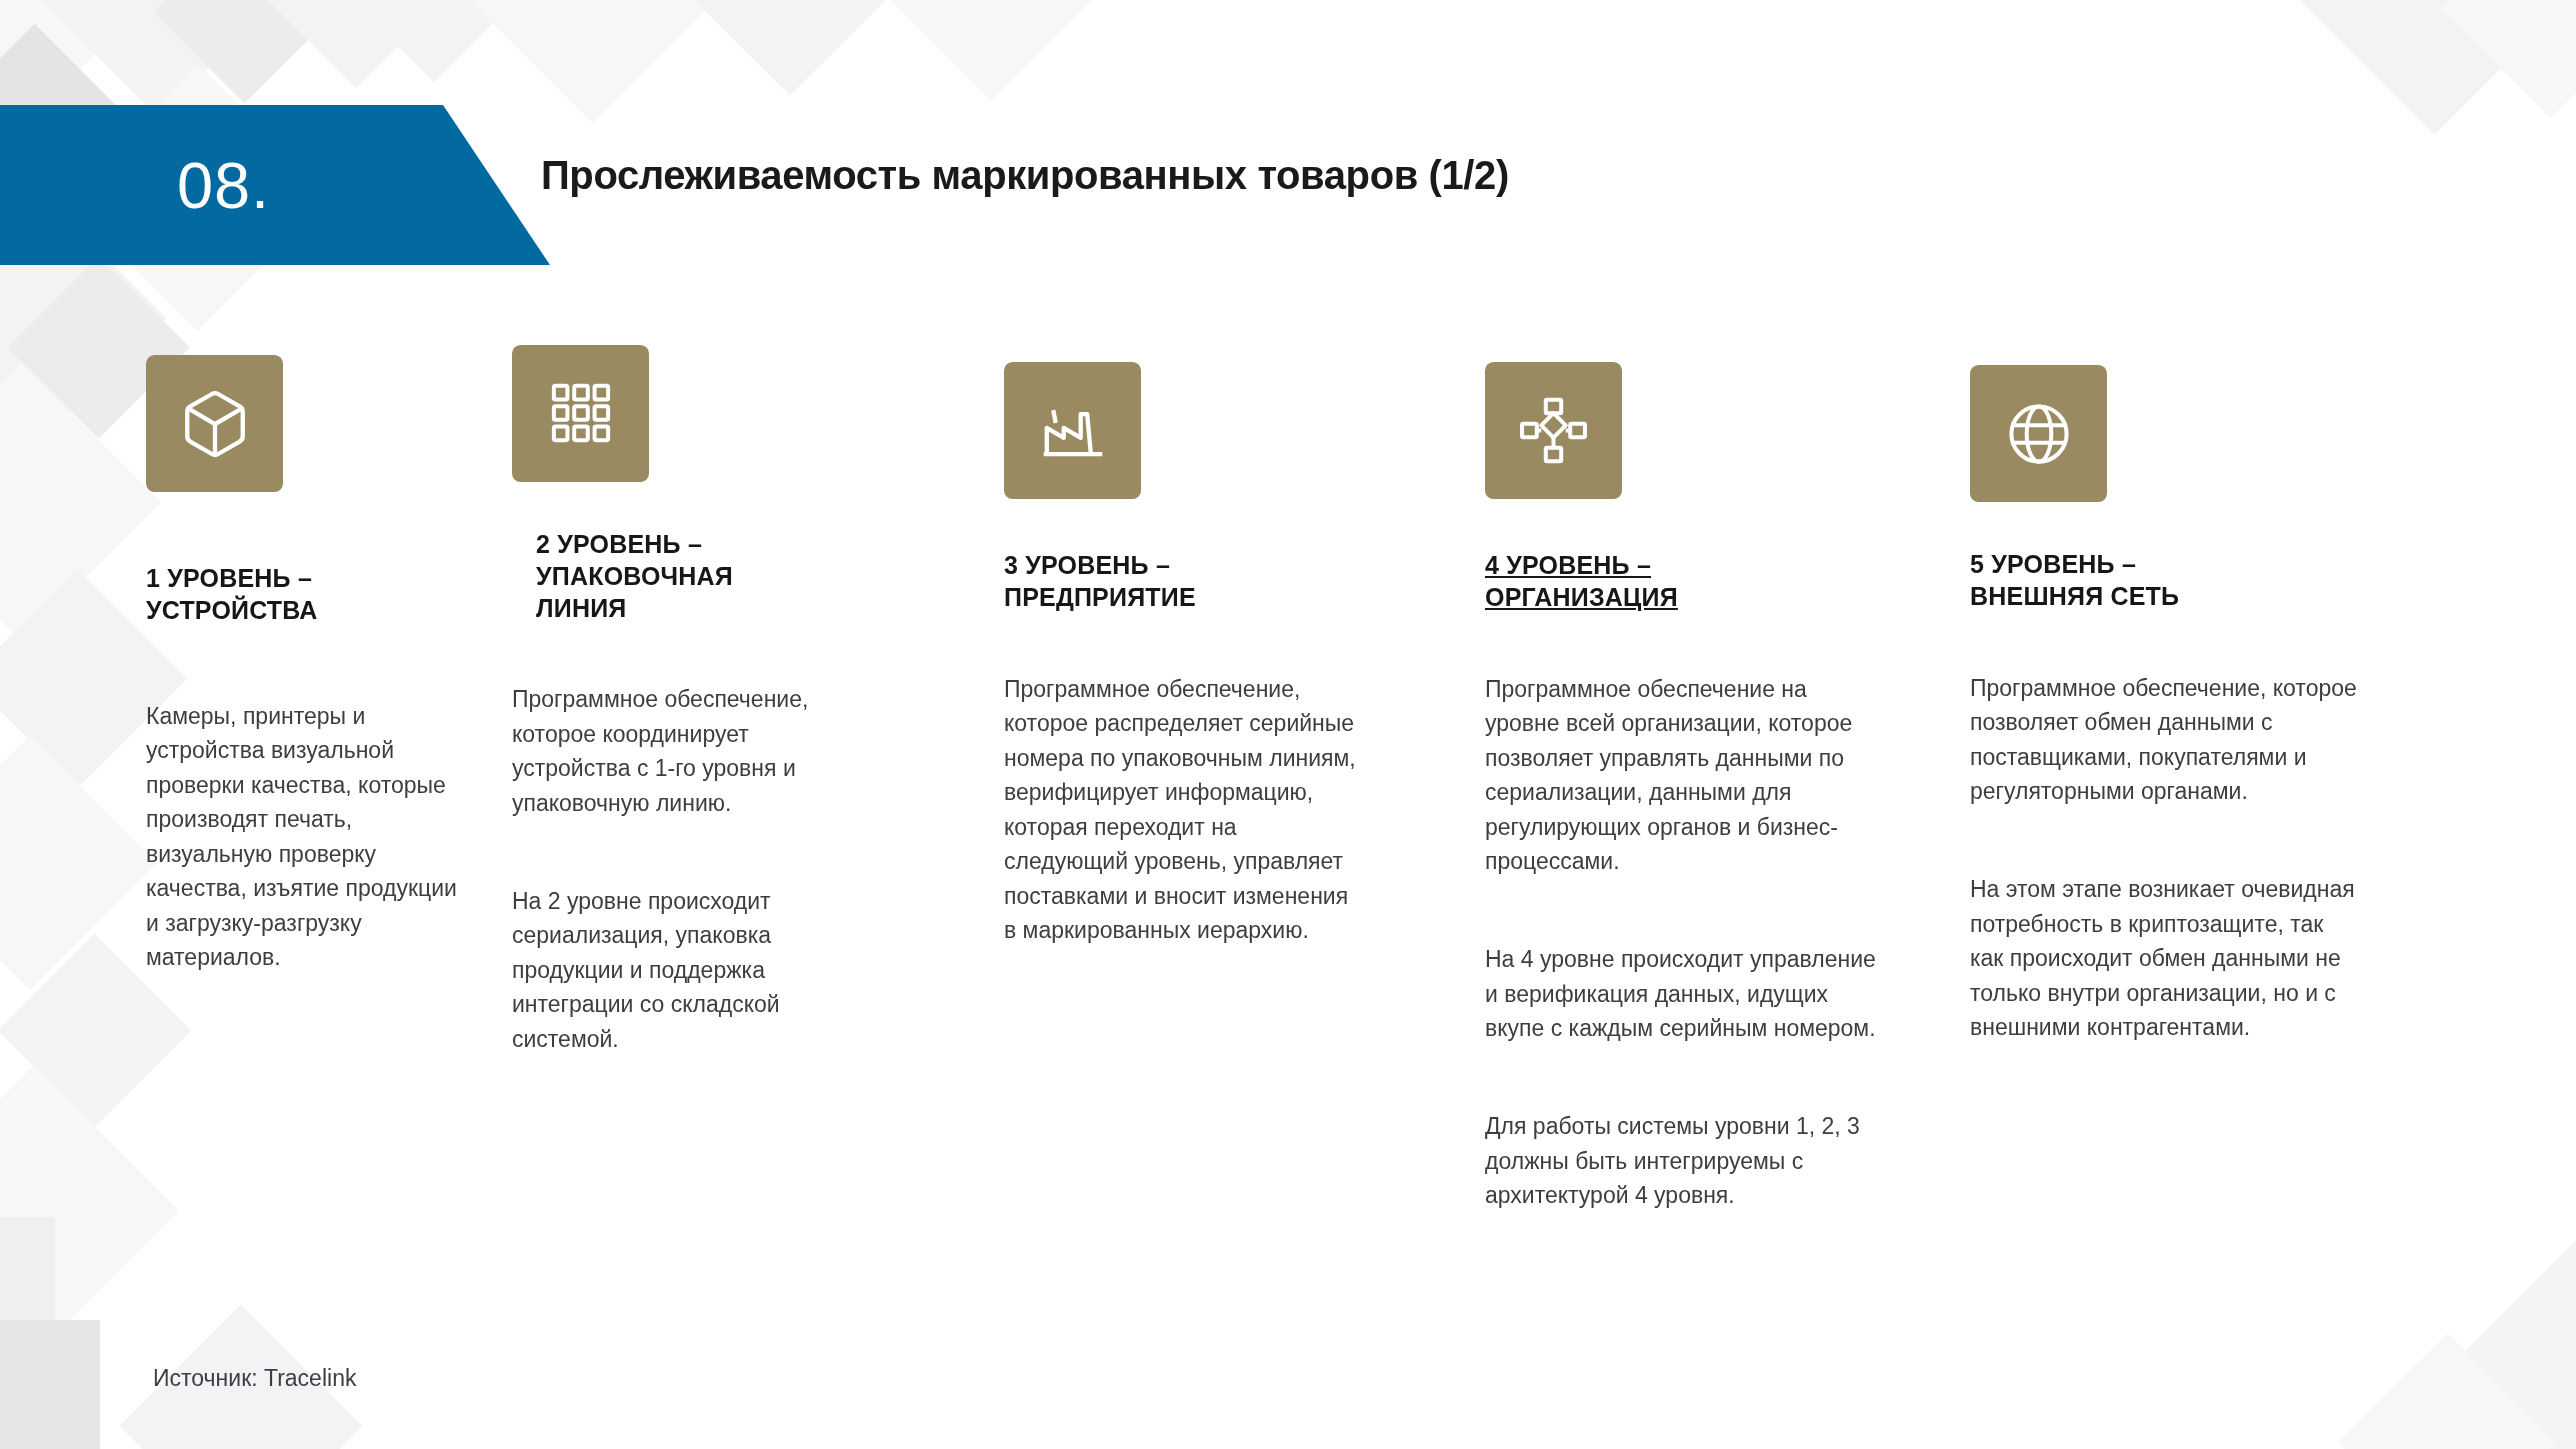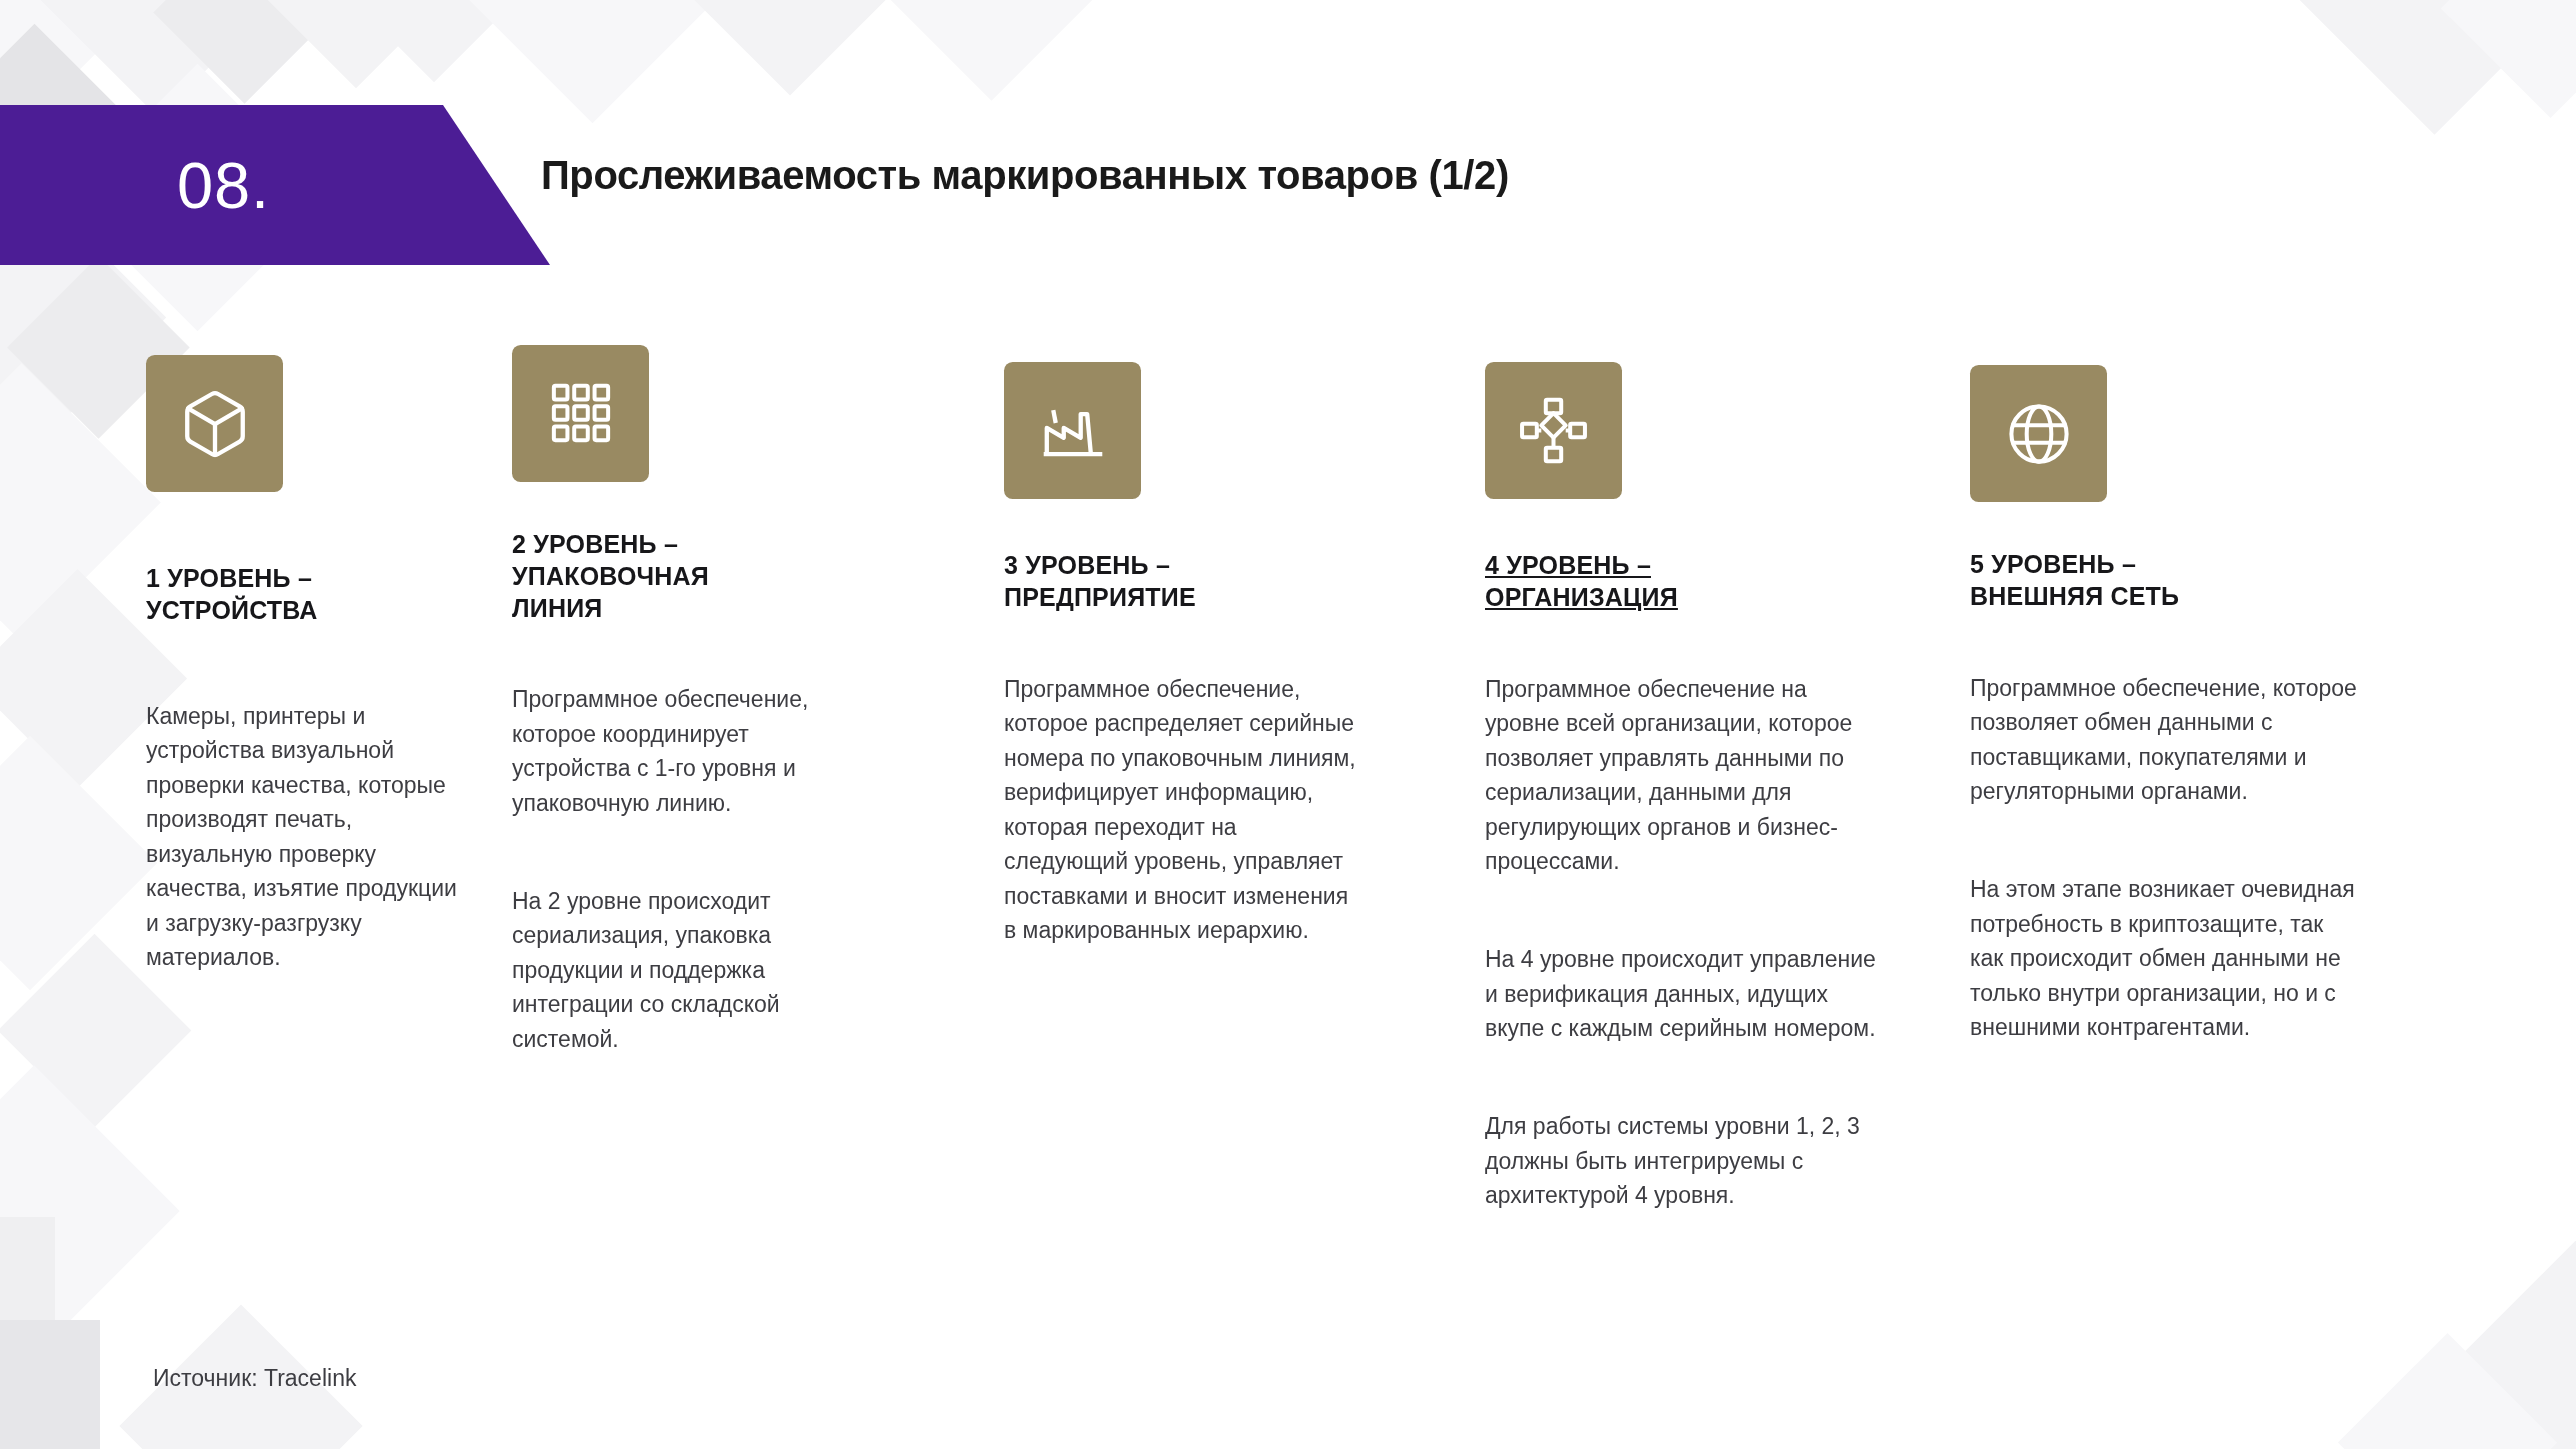--- a/index.html
+++ b/index.html
@@ -59,21 +59,21 @@
     width: 100%;
     height: 301px;
     z-index: 3;
   }
   .number-banner {
     position: absolute;
     top: 105px;
     left: 0;
     width: 550px;
     height: 160px;
-    background: #4c1d95;
+    background: #0369a1;
     clip-path: polygon(0 0, 443px 0, 550px 100%, 0 100%);
     display: flex;
     align-items: center;
   }
   .number-banner .num {
     color: #ffffff;
     font-size: 65px;
     font-weight: 400;
     letter-spacing: 0.9px;
     margin-left: 177px;
@@ -131,21 +131,21 @@
   .level-title {
     margin-top: 0;
     color: #17171a;
     font-size: 25px;
     font-weight: bold;
     line-height: 1.28;
     letter-spacing: 0.2px;
     white-space: pre-line;
   }
   .col-0 .level-title { margin-top: 70px; }
-  .col-1 .level-title { margin-top: 46px; }
+  .col-1 .level-title { margin-top: 46px; margin-left: 24px; }
   .col-2 .level-title { margin-top: 50px; }
   .col-3 .level-title { margin-top: 50px; text-decoration: underline; }
   .col-4 .level-title { margin-top: 46px; }
 
   .level-body {
     color: #3d3d42;
     font-size: 23px;
     line-height: 1.50;
     white-space: pre-line;
   }

